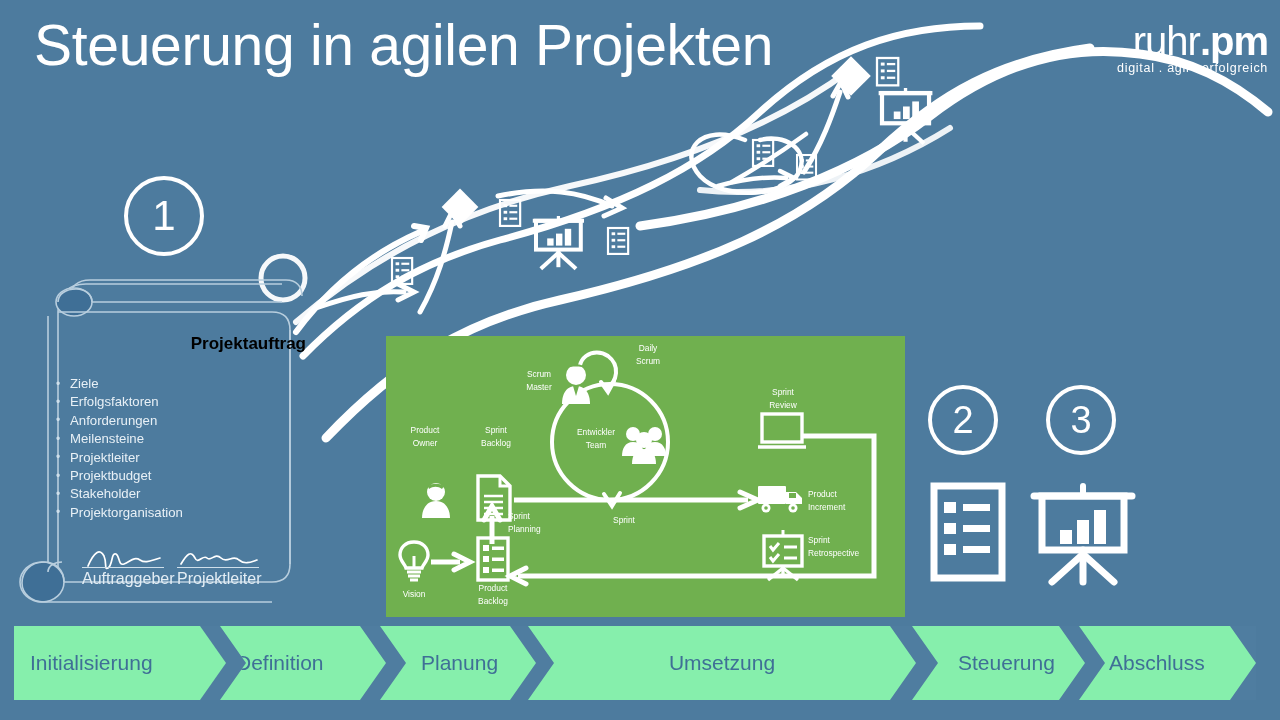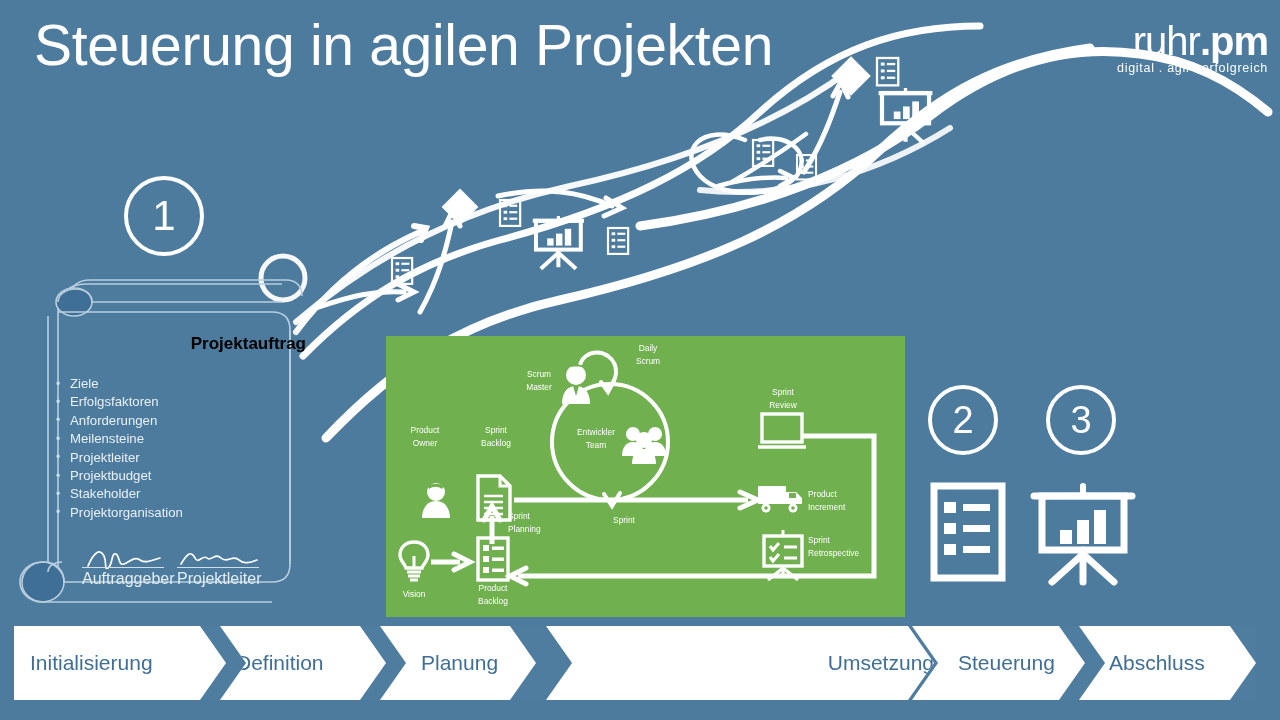--- a/index.html
+++ b/index.html
@@ -99,21 +99,21 @@
   
   #phasebar {
     position: absolute; left: 14px; top: 626px;
     width: 1242px; height: 74px;
   }
   #phasebar .bar-bg {
     position: absolute; inset: 0; background: #4f7da0;
   }
   .chev {
     position: absolute; top: 0; height: 74px;
-    background: #ffffff;
+    background: #86efac;
     display: flex; align-items: center;
     color: #3f6f96; font-size: 21px; font-weight: 300;
   }
   .chev span { display: block; }
 </style>
 </head>
 <body>
 
 <div id="slide">
 
@@ -467,22 +467,22 @@
     </div>
 
     <div class="chev" style="left:206px;width:166px;clip-path:polygon(0 0, 140px 0, 166px 37px, 140px 74px, 0 74px, 26px 37px);">
       <span style="margin-left:16px">Definition</span>
     </div>
 
     <div class="chev" style="left:366px;width:156px;clip-path:polygon(0 0, 130px 0, 156px 37px, 130px 74px, 0 74px, 26px 37px);">
       <span style="margin-left:41px">Planung</span>
     </div>
 
-    <div class="chev" style="left:532px;width:388px;clip-path:polygon(0 0, 362px 0, 388px 37px, 362px 74px, 0 74px, 26px 37px);
-                justify-content:flex-end;">
+    <div class="chev" style="left:514px;width:388px;clip-path:polygon(0 0, 362px 0, 388px 37px, 362px 74px, 0 74px, 26px 37px);
+                justify-content:center;">
       <span>Umsetzung</span>
     </div>
 
     <div class="chev" style="left:898px;width:173px;clip-path:polygon(0 0, 147px 0, 173px 37px, 147px 74px, 0 74px, 26px 37px);">
       <span style="margin-left:46px">Steuerung</span>
     </div>
 
     <div class="chev" style="left:1065px;width:177px;clip-path:polygon(0 0, 151px 0, 177px 37px, 151px 74px, 0 74px, 26px 37px);">
       <span style="margin-left:30px">Abschluss</span>
     </div>

